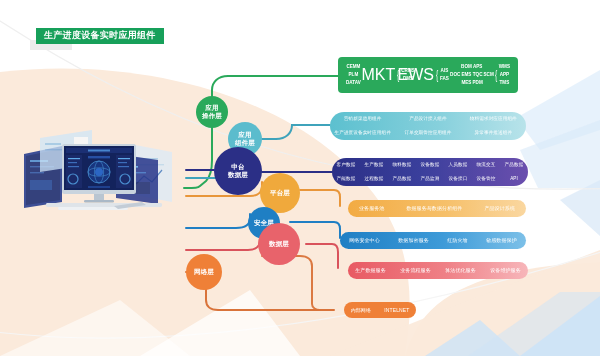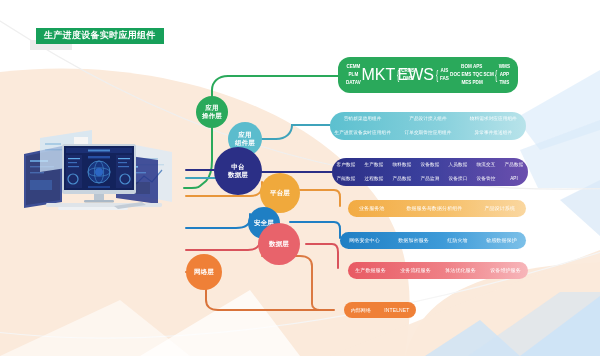--- a/index.html
+++ b/index.html
@@ -51,21 +51,21 @@
     font-size:4.6px;text-align:center;white-space:nowrap;
     letter-spacing:.1px;line-height:1;
   }
   .rowline{
     display:flex;width:100%;height:100%;align-items:center;justify-content:space-around;
   }
   .rowline .cell{font-size:5px;}
 
   
   .acrobox{
-    position:absolute;z-index:18;border-radius:12px;
+    position:absolute;z-index:18;border-radius:4px;
     background:#2aa95b;color:#fff;
     display:flex;align-items:center;
     padding:16px 8px;box-sizing:border-box;
   }
   .acro-col{display:flex;flex-direction:column;justify-content:center;gap:1.5px;}
   .acro-col .a{font-size:4.6px;line-height:1.35;white-space:nowrap;text-align:center;font-weight:600;}
   .acro-group{display:flex;align-items:center;gap:1px;}
   .brace{font-size:12px;line-height:1;font-weight:300;transform:scaleX(.55);opacity:.95;}
   .acro-sep{width:6px;}
 

